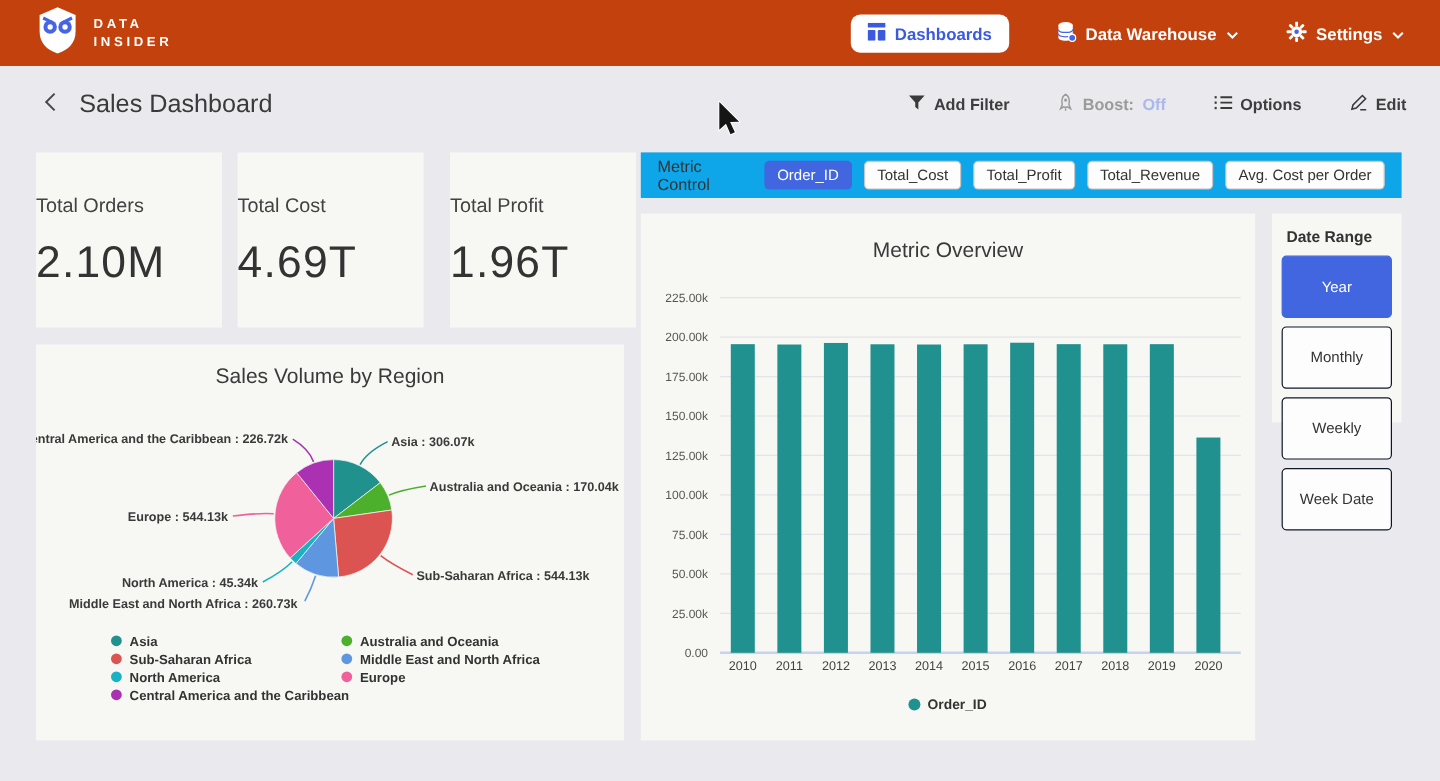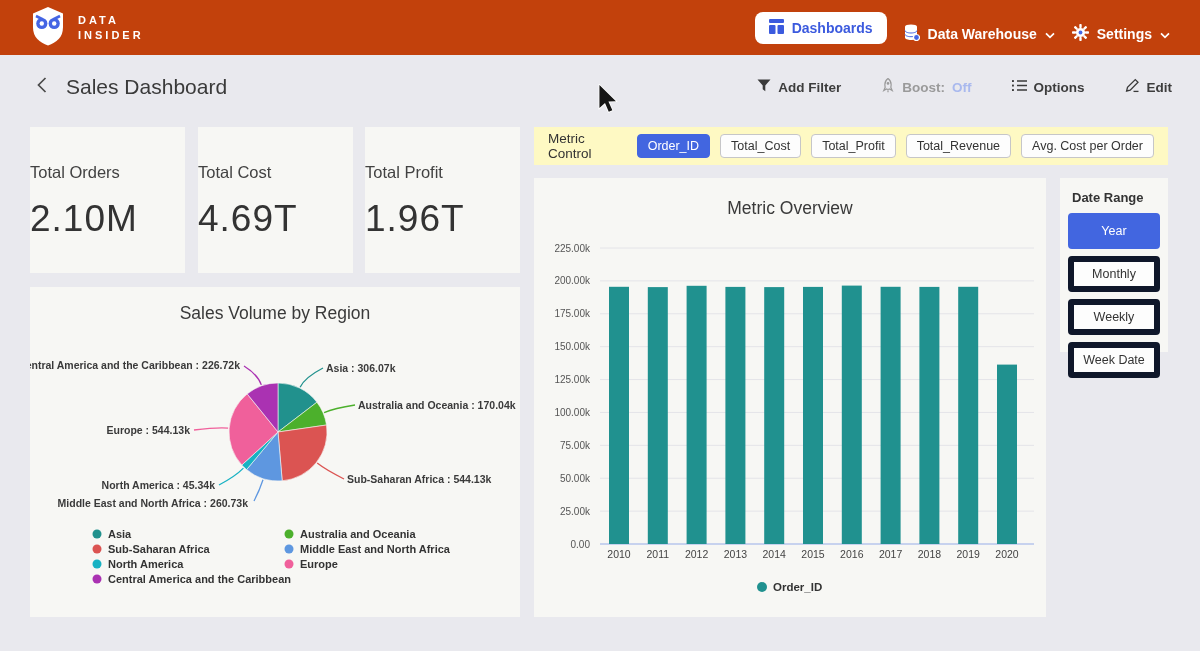--- a/index.html
+++ b/index.html
@@ -1,47 +1,47 @@
 <!DOCTYPE html>
 <html><head>
 <meta charset="utf-8">
 <style>
   html,body{margin:0;padding:0}
   body{width:1200px;height:651px;background:#e9e9ee;font-family:"Liberation Sans",sans-serif;position:relative;overflow:hidden}
   
   .topnav{position:absolute;top:0;left:0;width:1200px;height:55px;background:#c2410c;display:flex;align-items:center;justify-content:space-between;padding:0 30px;box-sizing:border-box}
   .brand{display:flex;align-items:center;gap:12px}
   .brand-text{color:#fff;font-size:11px;font-weight:bold;letter-spacing:3px;line-height:15px}
-  .nav-right{display:flex;align-items:flex-end;gap:17px}
+  .nav-right{display:flex;align-items:center;gap:40px}
   .nav-pill{background:#fff;color:#3b5ade;border-radius:8px;padding:7px 14px;display:flex;align-items:center;gap:8px;font-size:14px;font-weight:bold;cursor:pointer}
   .nav-item{display:flex;align-items:center;gap:8px;color:#fff;font-size:14px;font-weight:700;cursor:pointer}
   
   .subheader{position:absolute;top:55px;left:4px;width:1200px;height:64px;display:flex;align-items:center;justify-content:space-between;padding:0 32px;box-sizing:border-box}
   .sh-left{display:flex;align-items:center;gap:18px}
   .sh-title{font-size:21px;color:#3a3a3a}
   .sh-right{display:flex;align-items:center;gap:40px}
   .sh-action{display:flex;align-items:center;gap:7px;font-size:13.5px;font-weight:600;color:#3d3d3d;cursor:pointer}
   .muted{color:#9a9a9a}
   .boost-off{color:#a9b9ee}
   
   .card{position:absolute;width:155px;height:146px;background:#f7f7f4;text-align:left}
   .card .k-label{margin-top:36px;font-size:16.5px;color:#424242}
   .card .k-value{margin-top:16px;font-size:37px;font-weight:normal;color:#333;letter-spacing:1px}
   
-  .metricbar{position:absolute;left:534px;top:127px;width:634px;height:38px;background:#fef9c3;display:flex;align-items:center;gap:10px;padding:0 14px;box-sizing:border-box}
+  .metricbar{position:absolute;left:534px;top:127px;width:634px;height:38px;background:#0ea5e9;display:flex;align-items:center;gap:10px;padding:0 14px;box-sizing:border-box}
   .metricbar .m-label{font-size:13.5px;color:#333;margin-right:4px}
   .mbtn{background:#fdfdfd;border:1px solid #c6c6c8;border-radius:4px;padding:4px 10px;font-size:12.5px;color:#333;cursor:pointer;white-space:nowrap}
   .mbtn.sel{background:#4266e0;border-color:#4266e0;color:#fff}
   
   .panel{position:absolute;background:#f7f7f4}
   #pie-panel{left:30px;top:287px;width:490px;height:330px}
   #bar-panel{left:534px;top:178px;width:512px;height:439px}
   #date-panel{left:1060px;top:178px;width:108px;height:174px}
   #date-panel .d-label{font-size:13px;font-weight:600;color:#333;padding:12px 0 8px 12px}
-  .dbtn{display:block;width:92px;margin:0 auto 7px;padding:5px 0;text-align:center;background:#fdfdfd;border:6px solid #0f172a;border-radius:4px;font-size:12.5px;color:#333;cursor:pointer;box-sizing:border-box}
+  .dbtn{display:block;width:92px;margin:0 auto 7px;padding:18px 0;text-align:center;background:#fdfdfd;border:1px solid #0f172a;border-radius:4px;font-size:12.5px;color:#333;cursor:pointer;box-sizing:border-box}
   .dbtn.sel{background:#4266e0;border-color:#4266e0;color:#fff}
   svg.fill{display:block;width:100%;height:100%}
   #cursor{position:absolute;left:598px;top:84px;pointer-events:none}
 </style>
 </head>
 <body>
 
 <div class="topnav">
   <div class="brand">
     <span>
@@ -172,21 +172,21 @@
 </div>
 
 <div class="card" style="left:30px;top:127px">
   <div class="k-label">Total Orders</div>
   <div class="k-value">2.10M</div>
 </div>
 <div class="card" style="left:198px;top:127px">
   <div class="k-label">Total Cost</div>
   <div class="k-value">4.69T</div>
 </div>
-<div class="card" style="left:365px;top:127px">
+<div class="card" style="left:375px;top:127px">
   <div class="k-label">Total Profit</div>
   <div class="k-value">1.96T</div>
 </div>
 
 <div class="metricbar">
   <span class="m-label">Metric Control</span>
   <button class="mbtn sel">Order_ID</button>
   <button class="mbtn">Total_Cost</button>
   <button class="mbtn">Total_Profit</button>
   <button class="mbtn">Total_Revenue</button>

